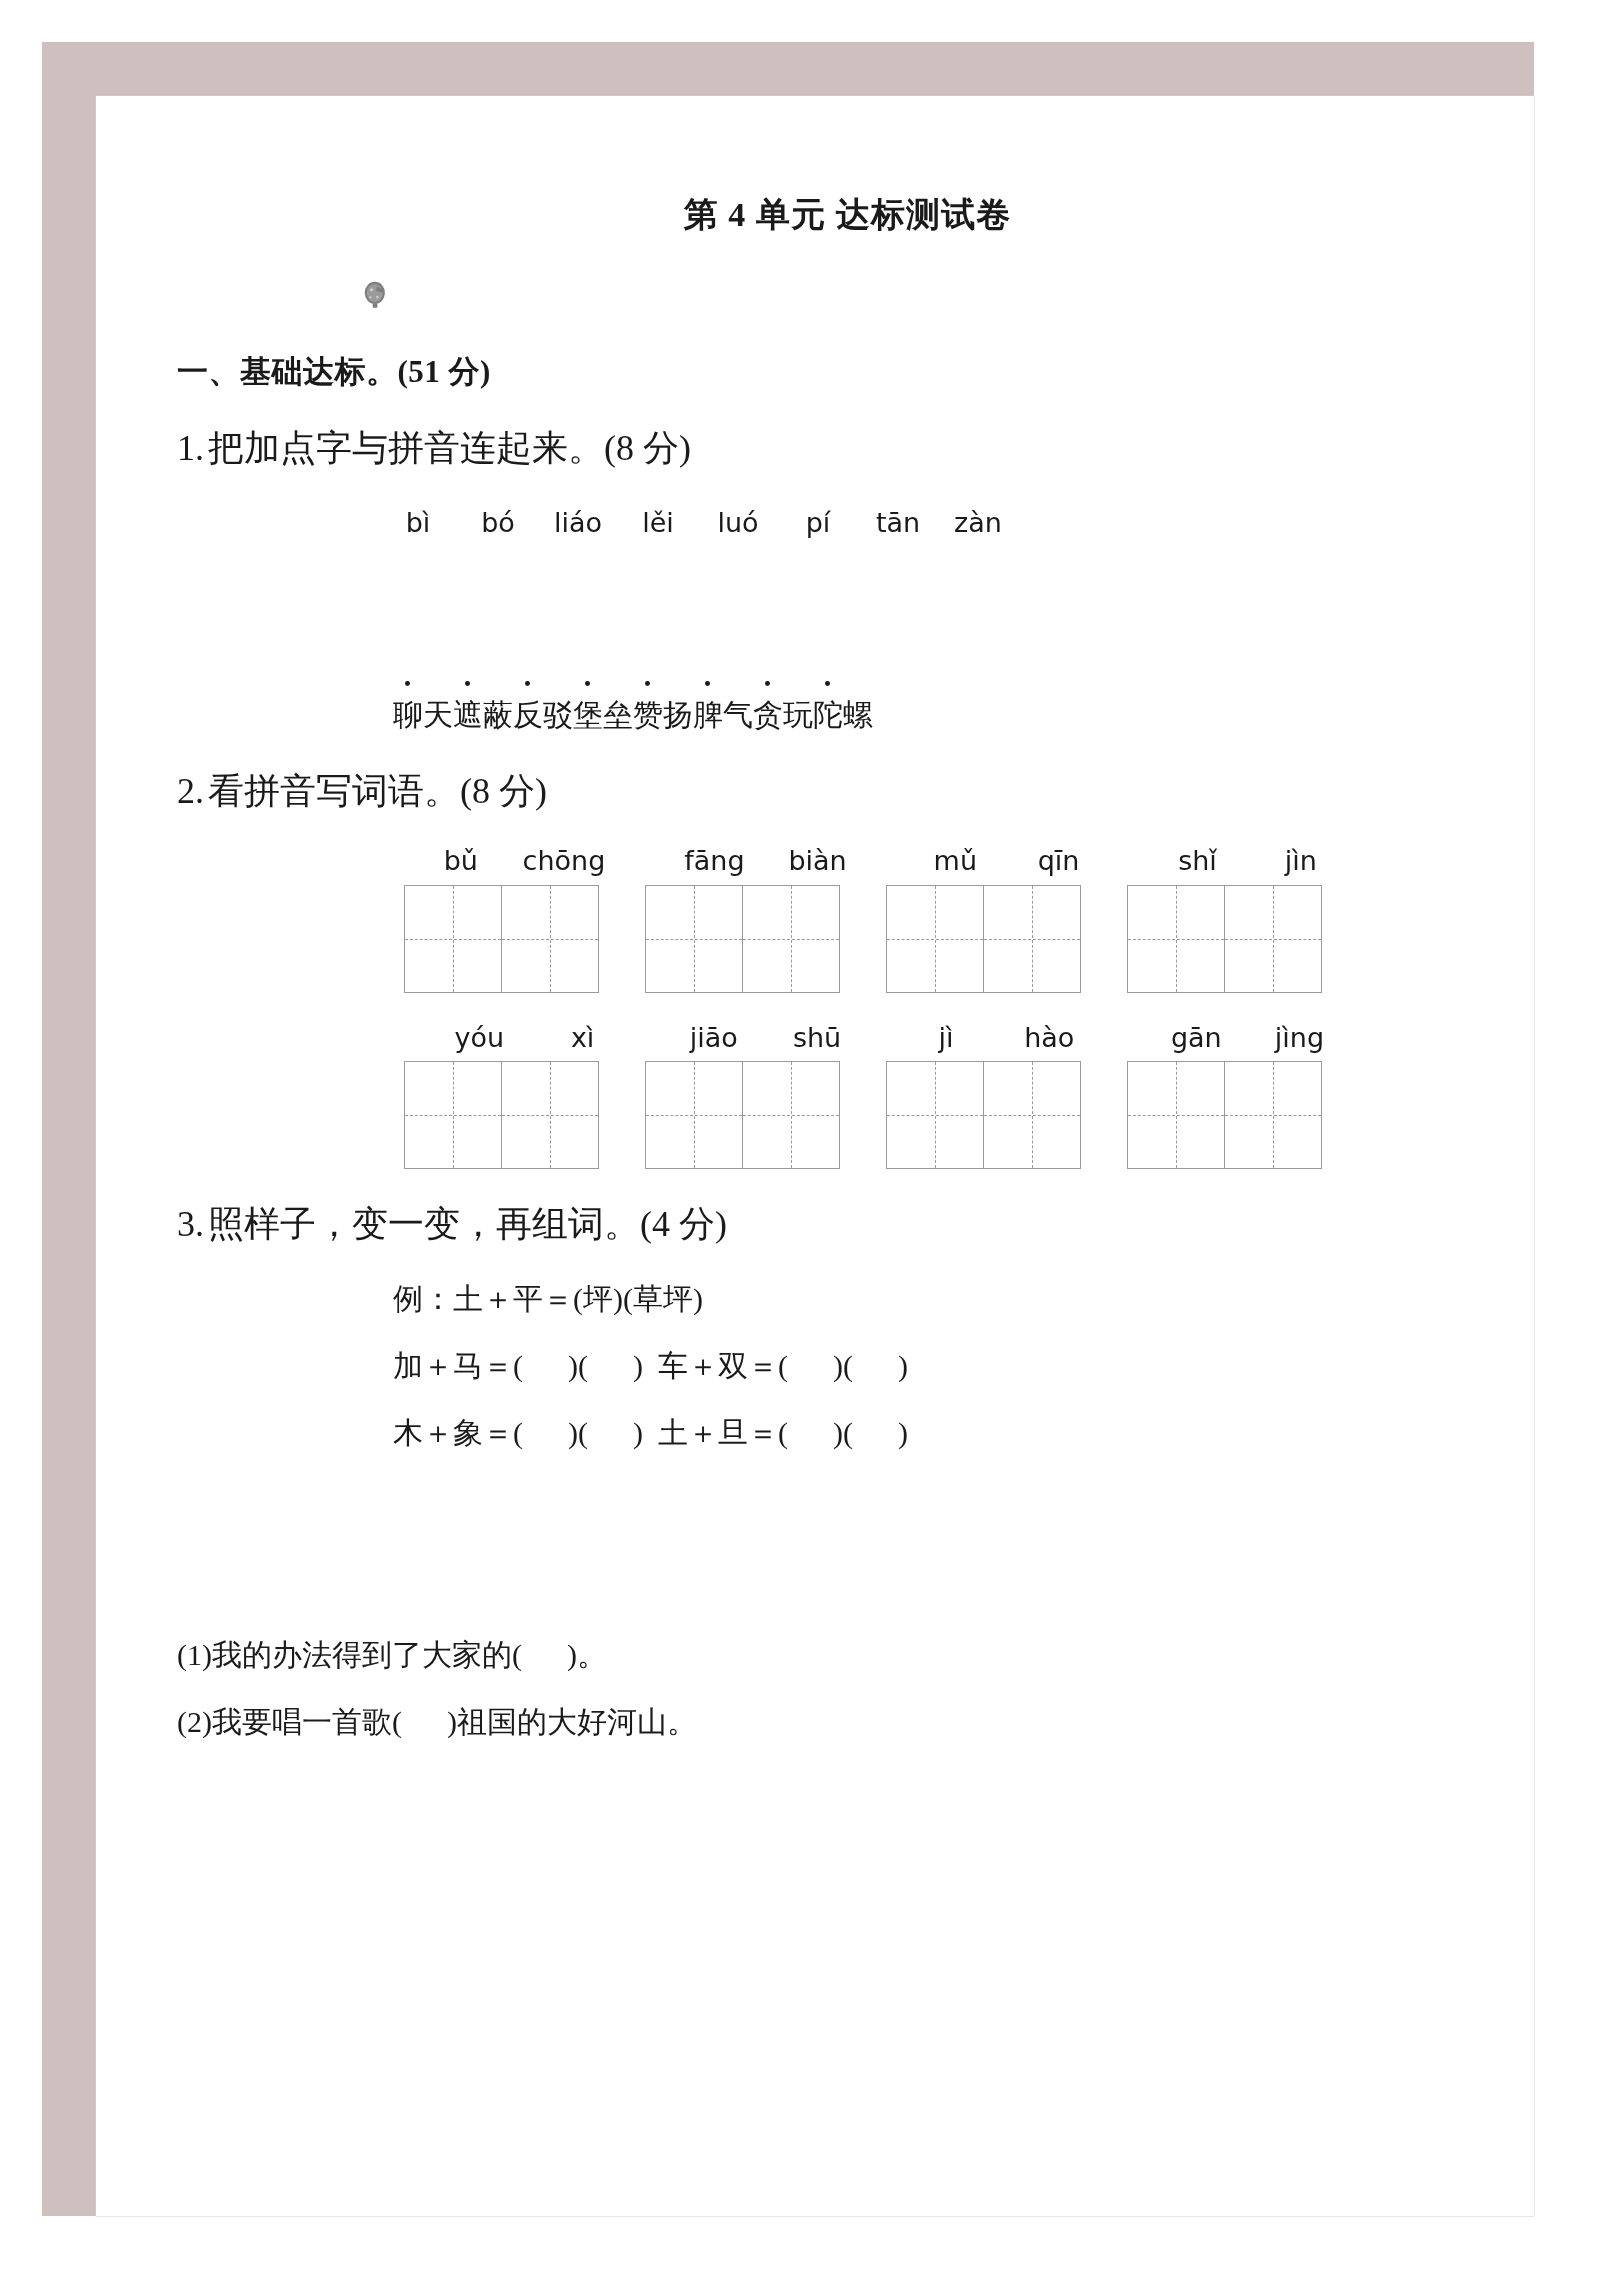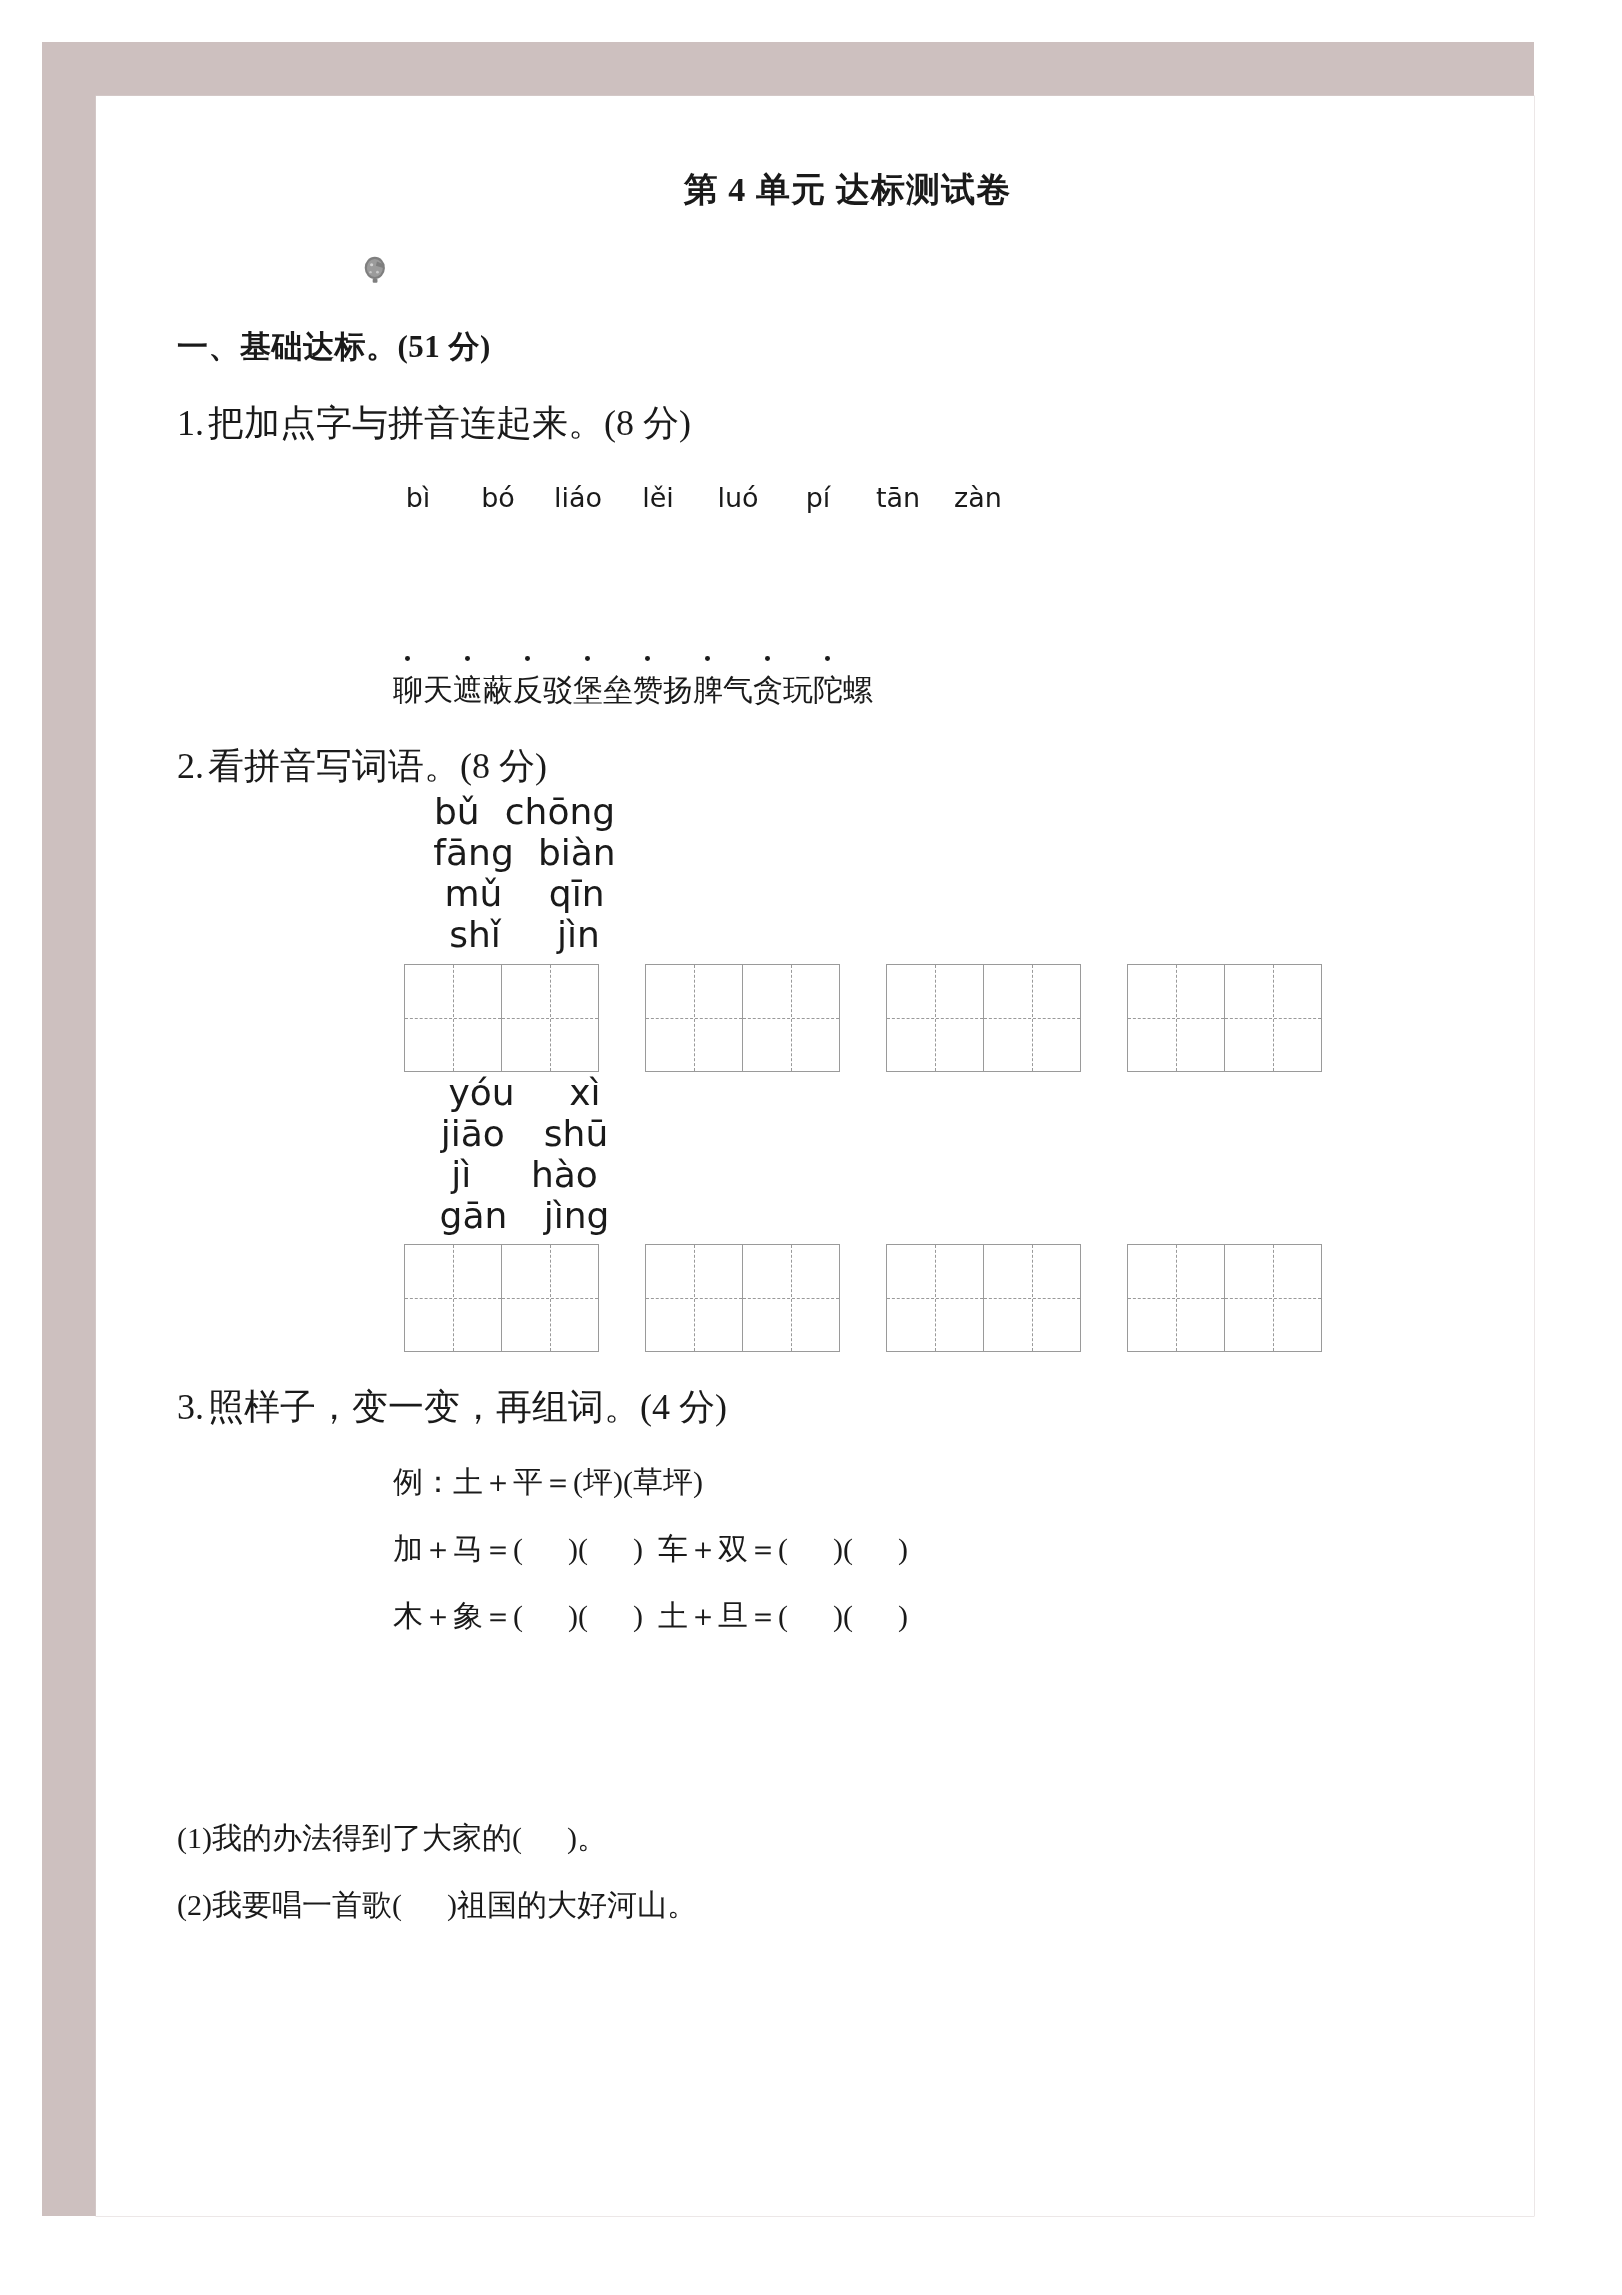--- a/index.html
+++ b/index.html
@@ -31,21 +31,21 @@
     top: 96px;
     width: 1438px;
     height: 2120px;
     background: #ffffff;
     box-shadow: 0 0 0 0.5px #d9d0cf;
   }
 
   .page {
     position: absolute;
     left: 96px;
-    top: 80px;
+    top: 105px;
     width: 1438px;
     height: 2120px;
     box-sizing: border-box;
     padding: 87px 81px 0 81px;
   }
 
   
   .paper-title {
     text-align: center;
     font-size: 34px;
@@ -119,23 +119,23 @@
     width: 4.9px;
     height: 4.9px;
     border-radius: 50%;
     background: #1a1a1a;
   }
 
   
   .grid-pinyin {
     display: flex;
     padding-left: 227px;
-    font-size: 36px;
+    margin-top: 29px;
+    font-size: 27px;
     font-family: "DejaVu Sans", "Liberation Sans", sans-serif;
-    flex-direction: column;
   }
   .grid-pinyin .gp {
     width: 241px;
     display: flex;
     justify-content: space-around;
     box-sizing: border-box;
     padding: 0 17.3px;
   }
 
   .grid-row {

